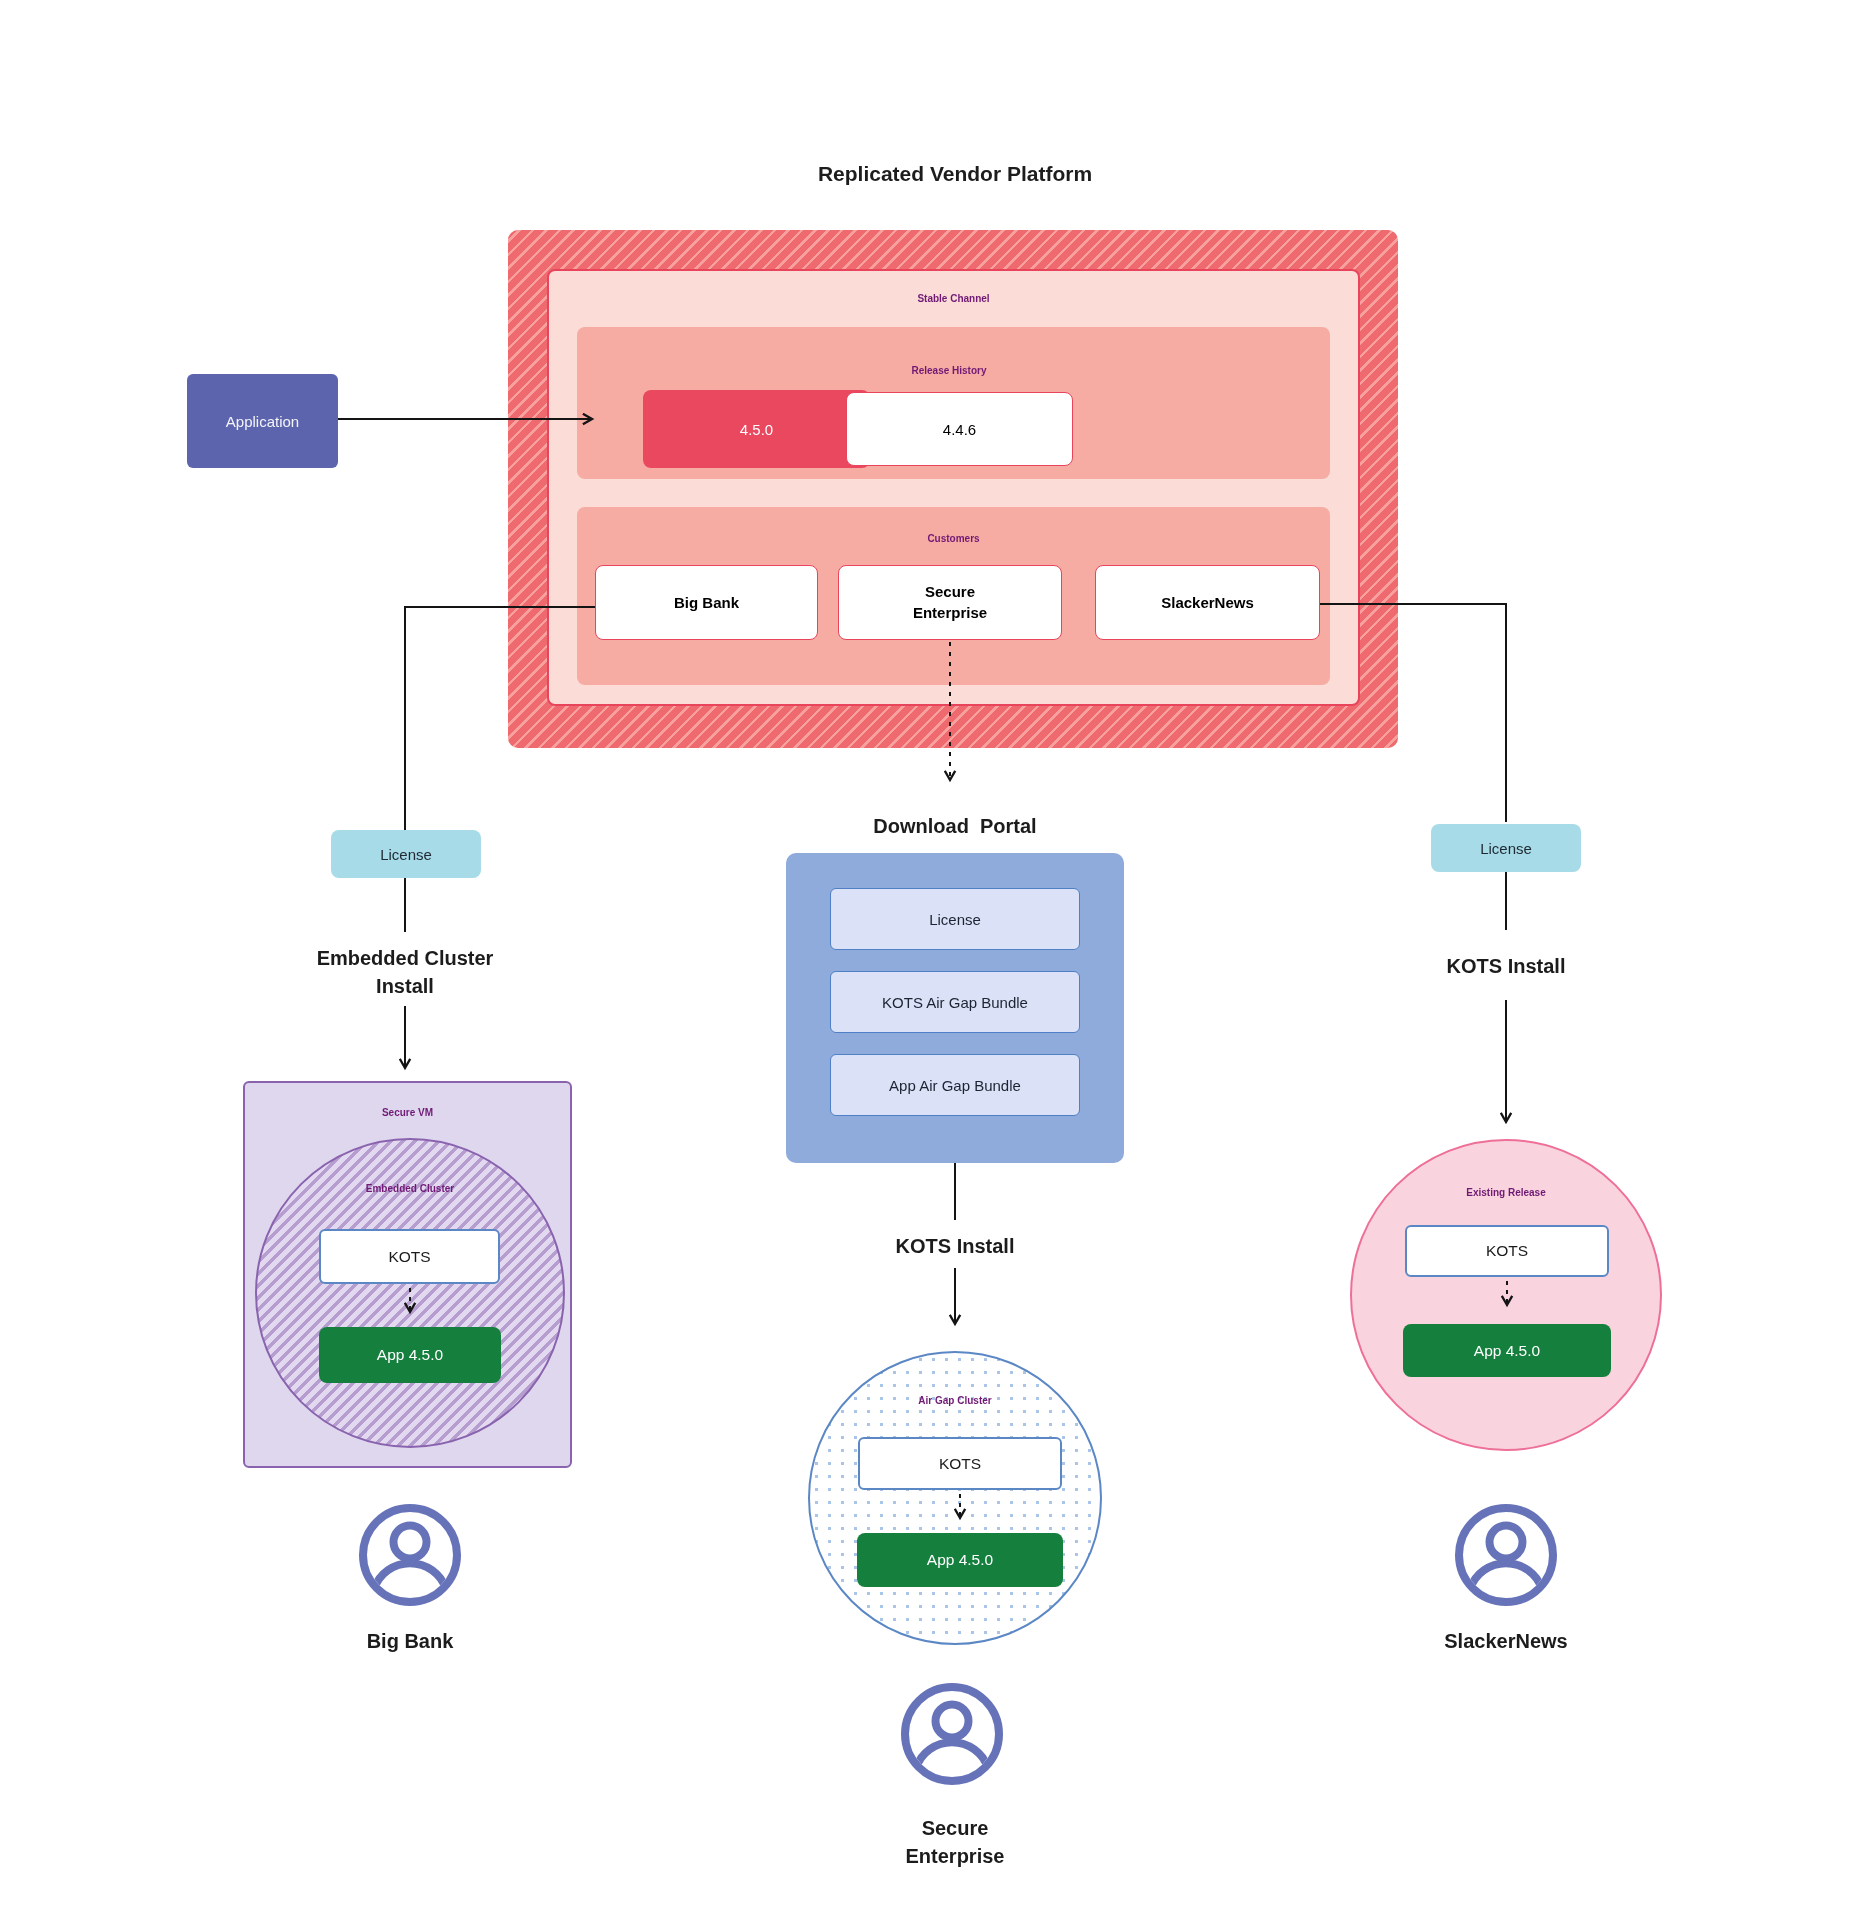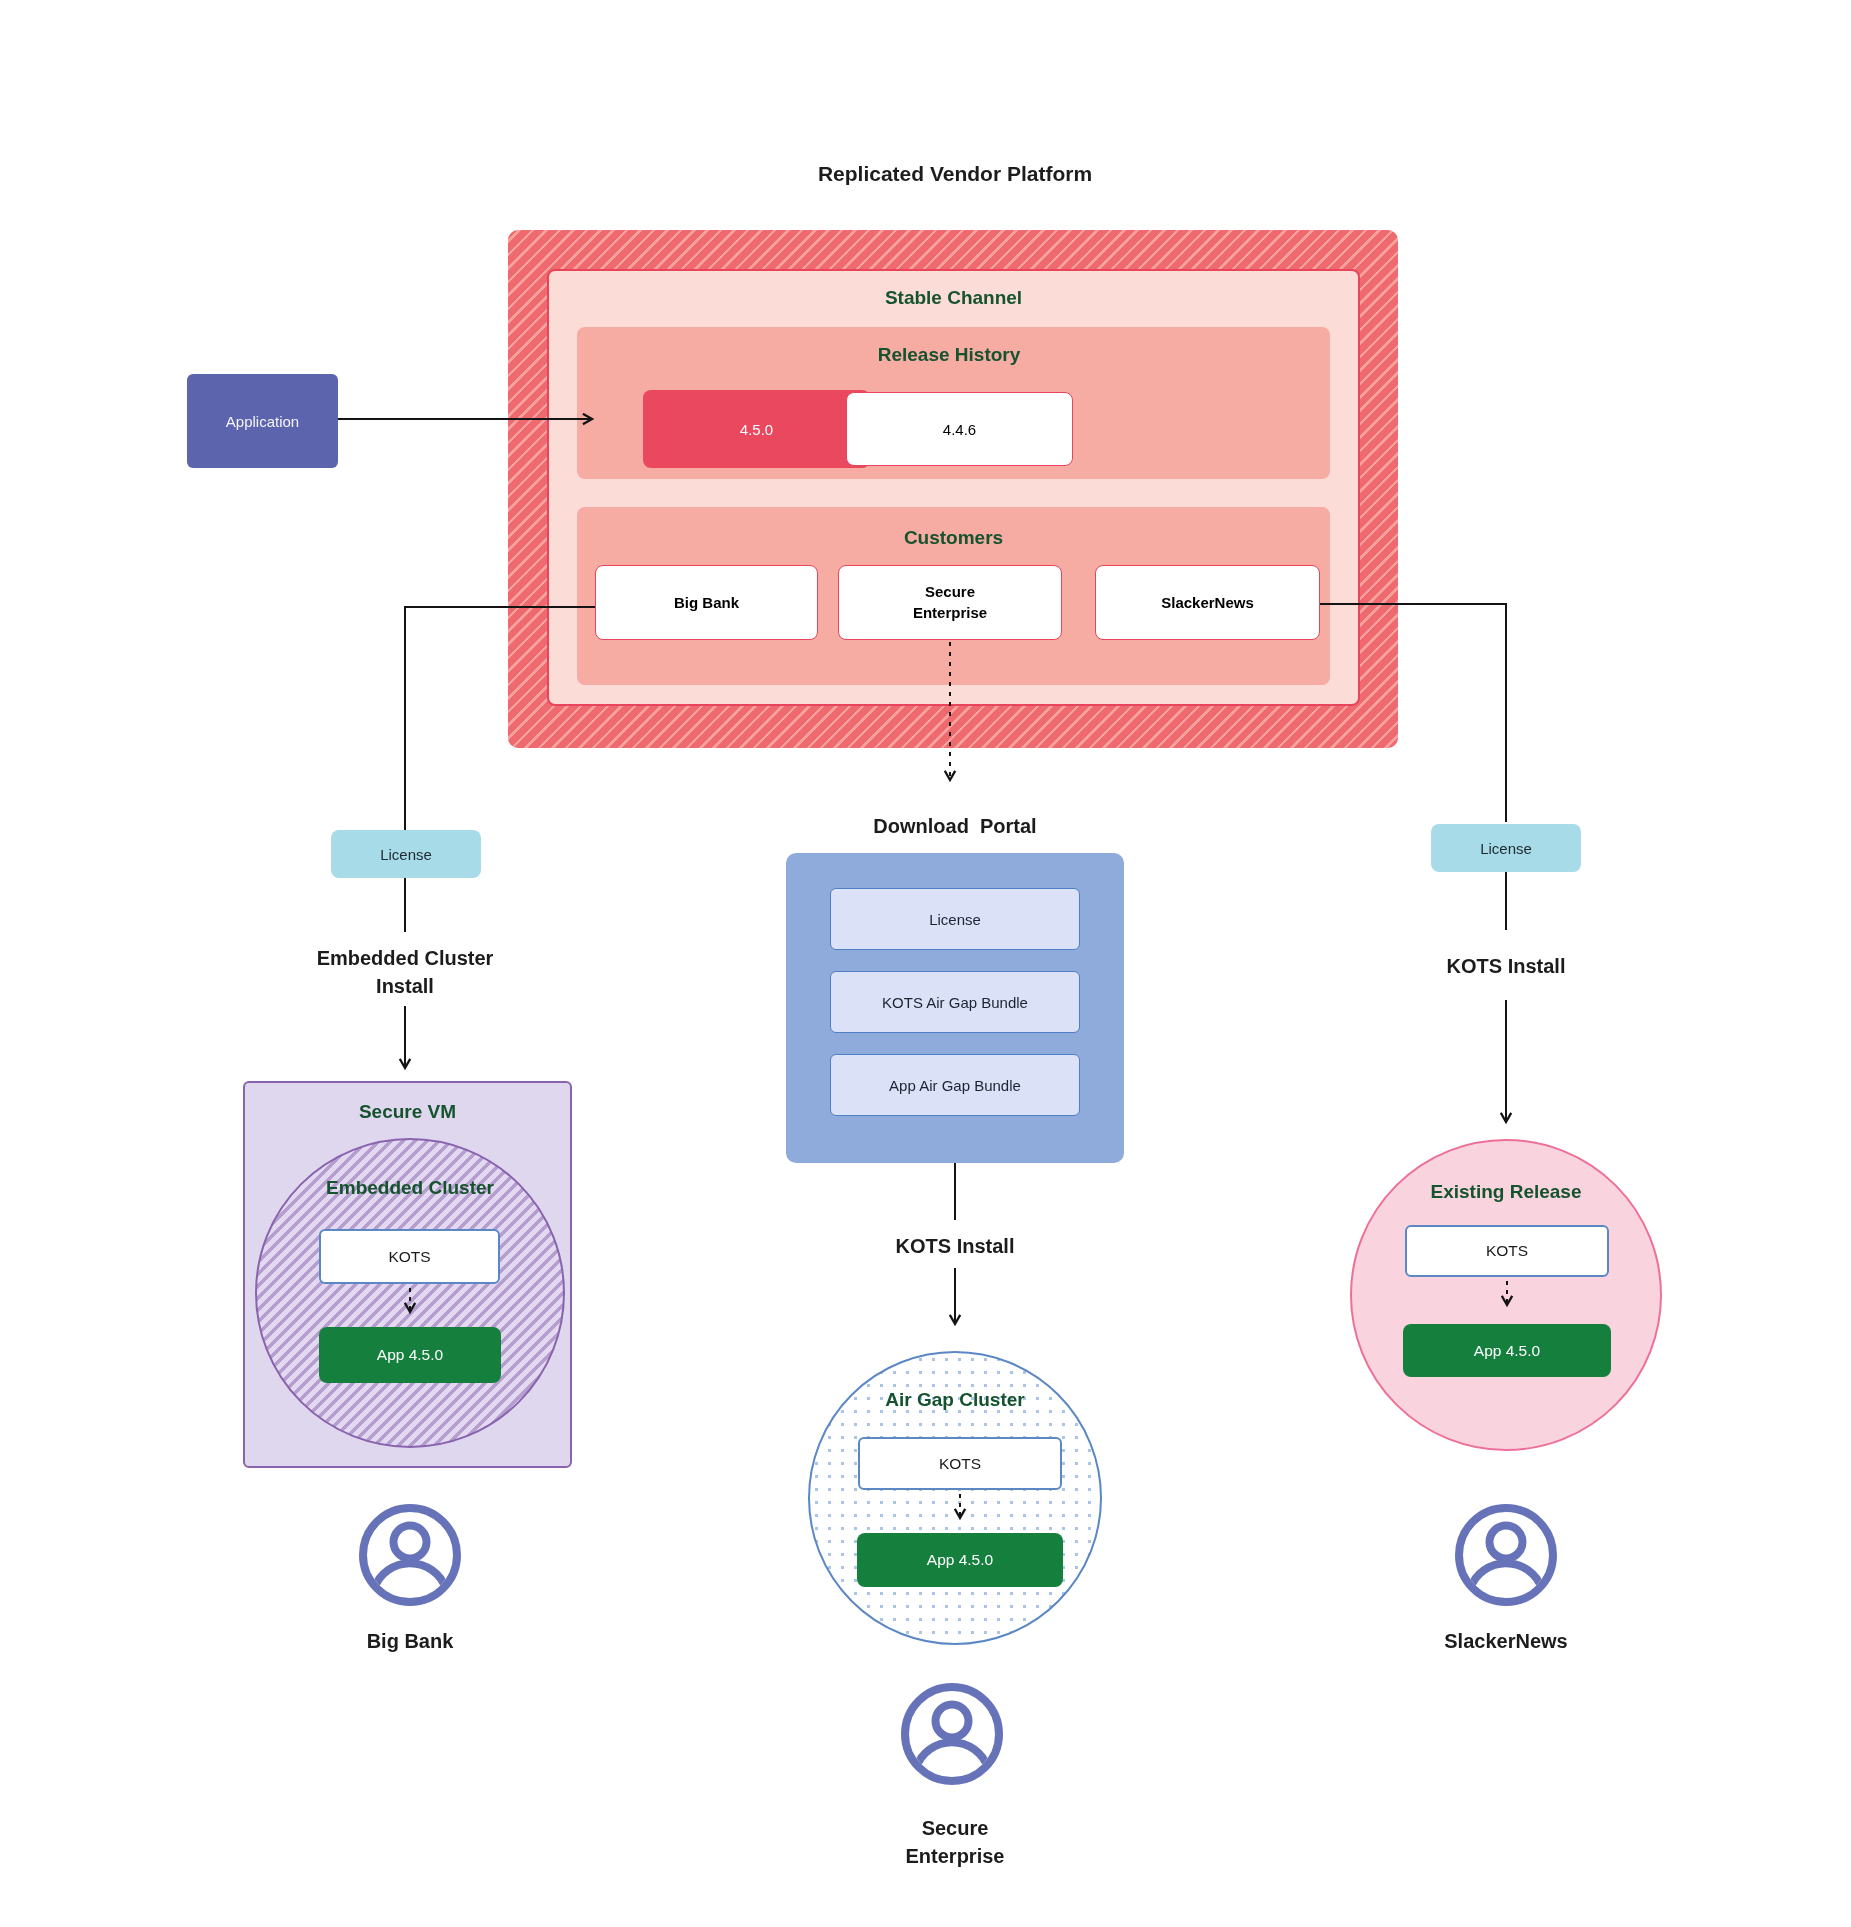--- a/index.html
+++ b/index.html
@@ -11,21 +11,21 @@
 
   
   .outer-striped{
     background:repeating-linear-gradient(135deg,#ef6a6e 0 7px,#f7a09d 7px 9.5px);
     border-radius:10px;z-index:1;
   }
   .stable{background:#fbdcd7;border:2px solid #e8455c;border-radius:8px;z-index:2;}
   .salmon{background:#f6aba3;border-radius:8px;z-index:3;}
   .rel-current{background:#e9485f;border-radius:8px;z-index:4;color:#ffffff;font-size:15px;font-weight:500;margin-left:44px;}
   .white-red{background:#ffffff;border:1.6px solid #e8455c;border-radius:8px;z-index:4;font-size:15px;font-weight:600;color:#000000;}
-  .sec-label{font-size:19px;font-weight:600;color:#14532d;z-index:5;}
+  .sec-label{font-size:10px;font-weight:600;color:#701a75;z-index:5;}
 
   
   .app-node{background:#5c64ae;border-radius:6px;z-index:4;color:#f4f4f8;font-size:15px;font-weight:500;}
   .license{background:#a6dbe7;border-radius:8px;z-index:4;font-size:15px;font-weight:500;color:#1f2933;}
   .big-label{font-size:20px;font-weight:600;color:#1c1c1c;z-index:5;line-height:1.4;}
   .kots-box{background:#ffffff;border:2px solid #5b87c5;border-radius:6px;z-index:4;font-size:15.5px;font-weight:500;color:#1b1b1b;}
   .app-blue{background:#15803d;border-radius:8px;z-index:4;color:#ffffff;font-size:15.5px;font-weight:500;}
 
   
   .portal{background:#8fabdb;border-radius:10px;z-index:2;}
@@ -55,21 +55,21 @@
 
 <div class="canvas">
 
   <div class="abs center title" style="left:505px;top:160px;width:900px;height:28px;">Replicated Vendor Platform</div>
 
   <div class="abs outer-striped" style="left:508px;top:230px;width:890px;height:518px;"></div>
   <div class="abs stable" style="left:547px;top:269px;width:813px;height:437px;"></div>
   <div class="abs center sec-label" style="left:547px;top:288px;width:813px;height:20px;">Stable Channel</div>
 
   <div class="abs salmon" style="left:577px;top:327px;width:753px;height:152px;"></div>
-  <div class="abs center sec-label" style="left:577px;top:345px;width:712px;height:20px;padding-left:32px;">Release History</div>
+  <div class="abs center sec-label" style="left:577px;top:360px;width:712px;height:20px;padding-left:32px;">Release History</div>
   <div class="abs center rel-current" style="left:599px;top:390px;width:227px;height:78px;">4.5.0</div>
   <div class="abs center white-red" style="left:846px;top:392px;width:227px;height:74px;font-weight:500;">4.4.6</div>
 
   <div class="abs salmon" style="left:577px;top:507px;width:753px;height:178px;"></div>
   <div class="abs center sec-label" style="left:577px;top:528px;width:753px;height:20px;">Customers</div>
   <div class="abs center white-red" style="left:595px;top:565px;width:223px;height:75px;">Big Bank</div>
   <div class="abs center white-red prewrap" style="left:838px;top:565px;width:224px;height:75px;line-height:1.35;">Secure
 Enterprise</div>
   <div class="abs center white-red" style="left:1095px;top:565px;width:225px;height:75px;">SlackerNews</div>
 

